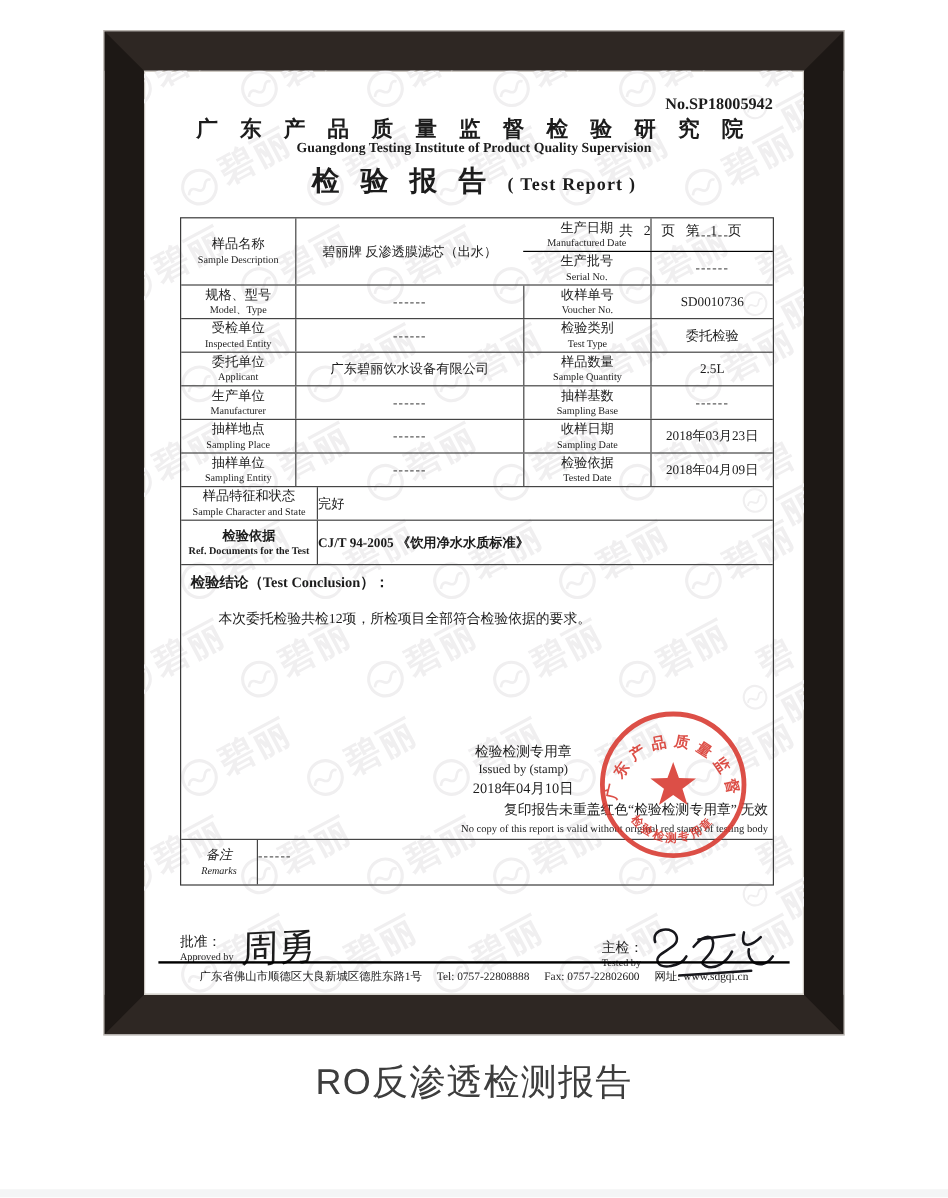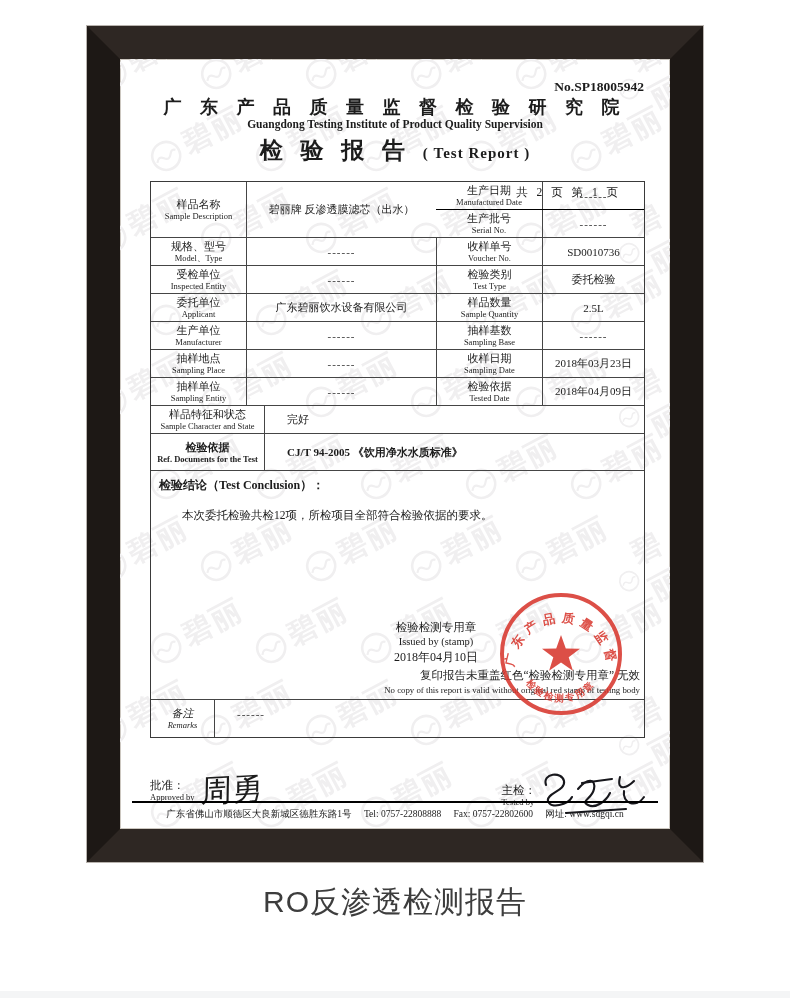--- a/index.html
+++ b/index.html
@@ -43,21 +43,21 @@
           justify-content:center; align-items:center; text-align:center; }
   .cell:first-child { border-left:none; }
   .lbl-cn { font-size:11px; line-height:13px; }
   .lbl-en { font-size:8.5px; line-height:10px; }
   .c1 { width:95px; } .c2 { width:190px; } .c3 { width:106px; } .c4 { flex:1; }
   .h28 { height:28px; } .h55 { height:55px; } .h37 { height:37px;font-weight:bold; }
   .splitcol { flex:1; display:flex; flex-direction:column; }
   .splitrow { flex:1; display:flex; }
   .splitrow + .splitrow { border-top:1px solid #000000; }
   .dash { letter-spacing:1px; color:#333; }
-  .left-val { align-items:flex-start; padding-left:22px; text-align:right; }
+  .left-val { align-items:flex-start; padding-left:0; text-align:right; }
   .b-lbl { width:113px; } .r-lbl { width:63px; }
 
   
   .concl { position:relative; height:228px; padding:6px 8px; }
   .concl-head { font-size:12px; font-weight:bold; }
   .concl-body { font-size:11.5px; margin-top:14px; text-indent:2em; }
   .stamp-note { position:absolute; left:0; right:4px; bottom:2px; }
   .sn-c { width:200px; margin-left:185px; text-align:center; }
   .sn-l1 { font-size:11.5px; line-height:16px; }
   .sn-l2 { font-size:10.5px; line-height:14px; }

